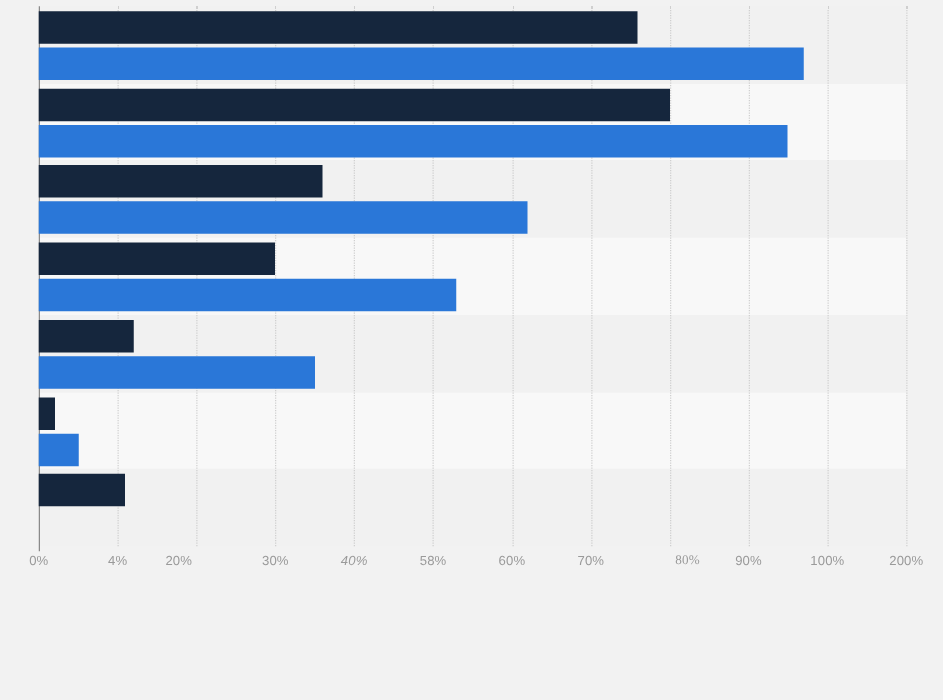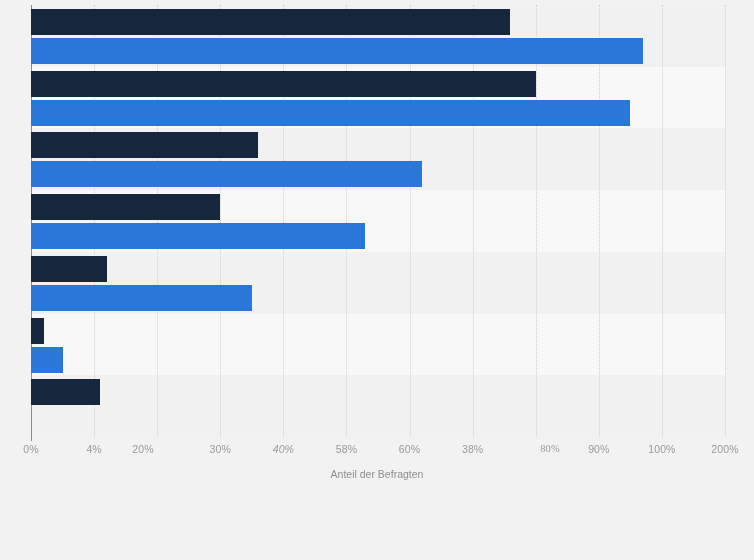--- a/index.html
+++ b/index.html
@@ -145,24 +145,23 @@
   </div>
 
   <div id="x-axis-labels">
       <div class="tick-label" style="left: 31px;">0%</div>
       <div class="tick-label" style="left: 94.0909px;">4%</div>
       <div class="tick-label" style="left: 143px;">20%</div>
       <div class="tick-label" style="left: 220.273px;">30%</div>
       <div class="tick-label" style="left: 283.364px; font-style: italic;">40%</div>
       <div class="tick-label" style="left: 346.455px;">58%</div>
       <div class="tick-label" style="left: 409.545px; text-align: center;">60%</div>
-      <div class="tick-label" style="left: 472.636px;">38%</div>
+      <div class="tick-label" style="left: 472.636px;">70%</div>
       <div class="tick-label" style="left: 550px; font-family: Liberation Serif, serif;">80%</div>
       <div class="tick-label" style="left: 598.818px;">90%</div>
       <div class="tick-label" style="left: 661.909px;">100%</div>
       <div class="tick-label" style="left: 725px;">200%</div>
     </div>
 
-  <div id="x-axis-title">Anteil der Befragten</div>
 
   <div id="footer-strip"></div>
 
 </div>
 
 </body></html>

